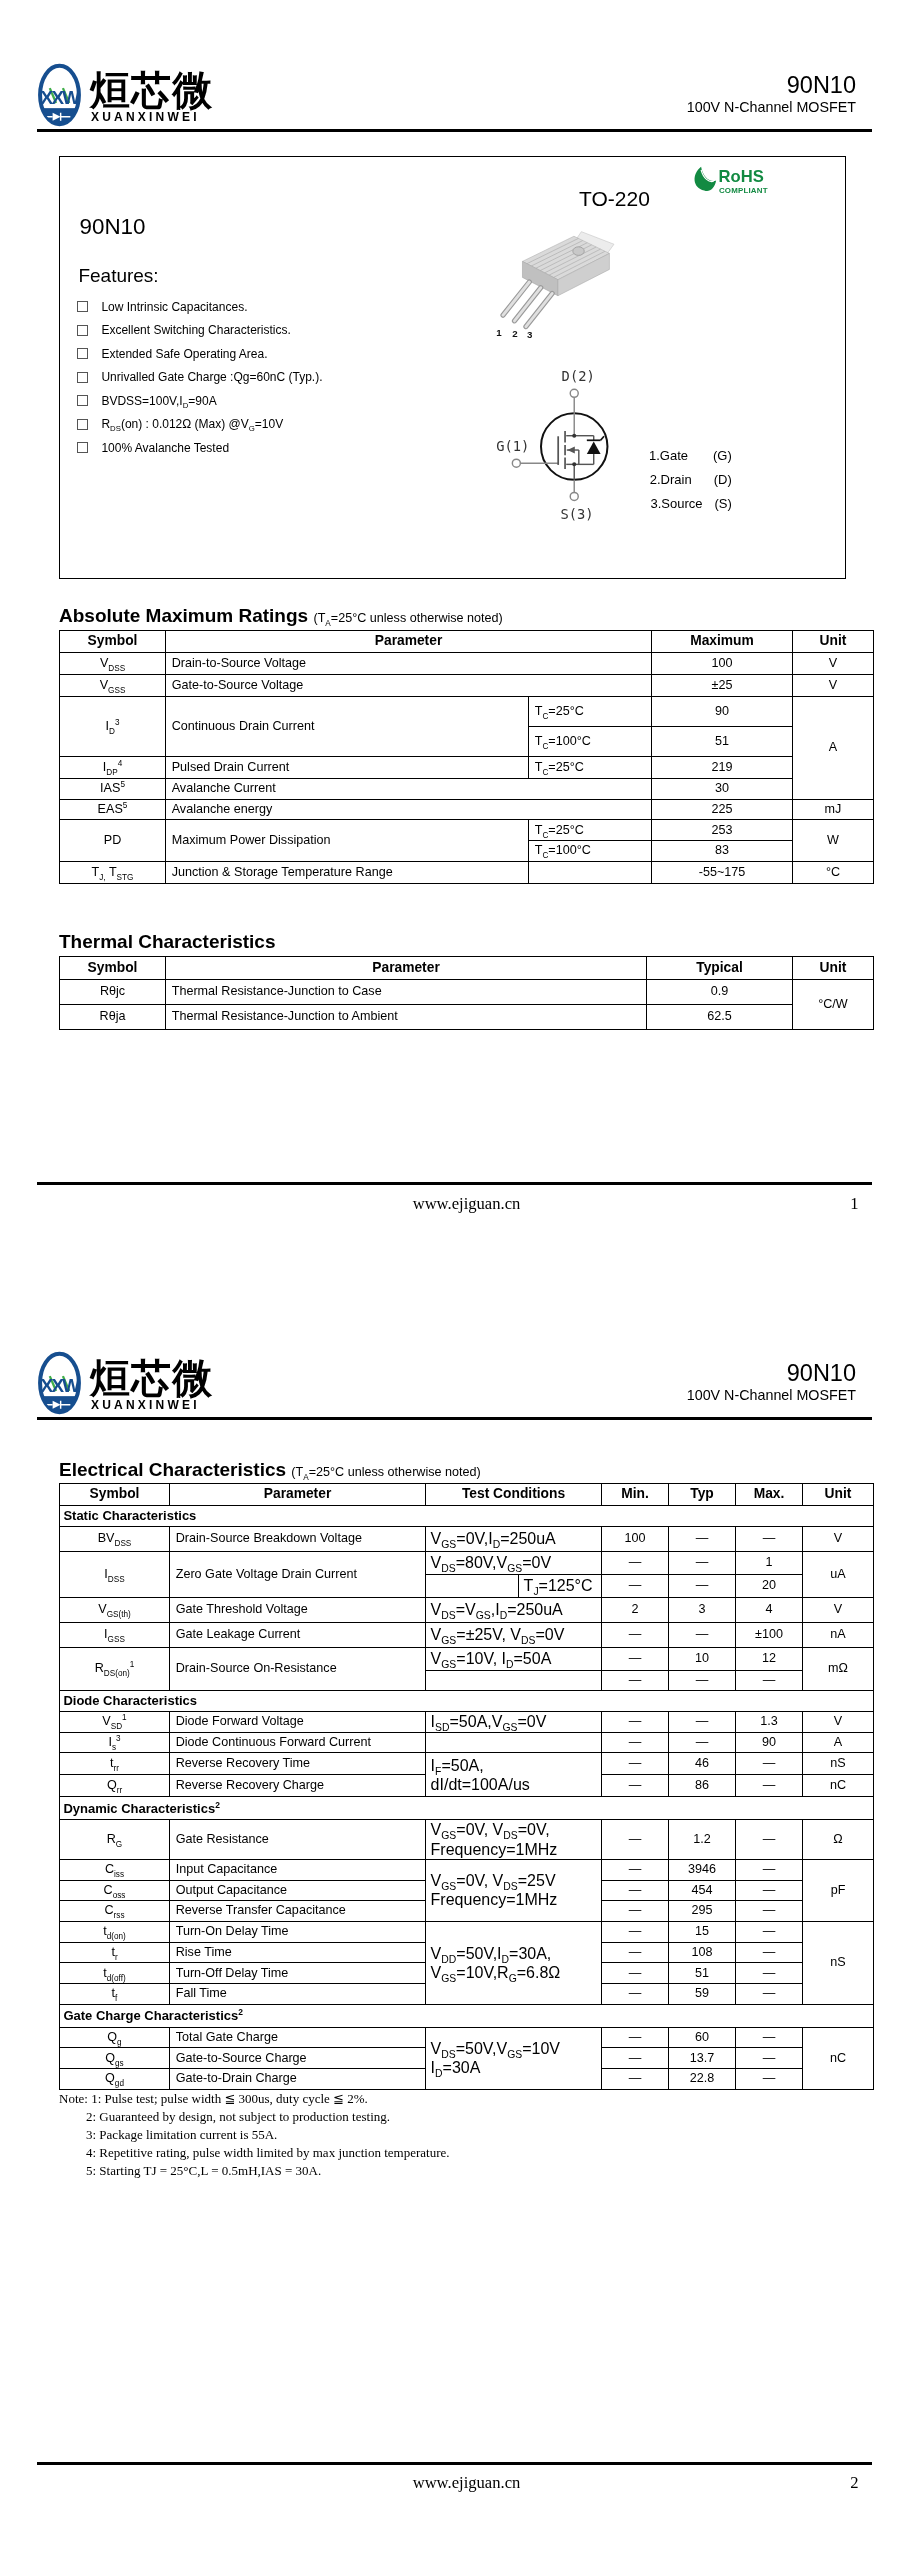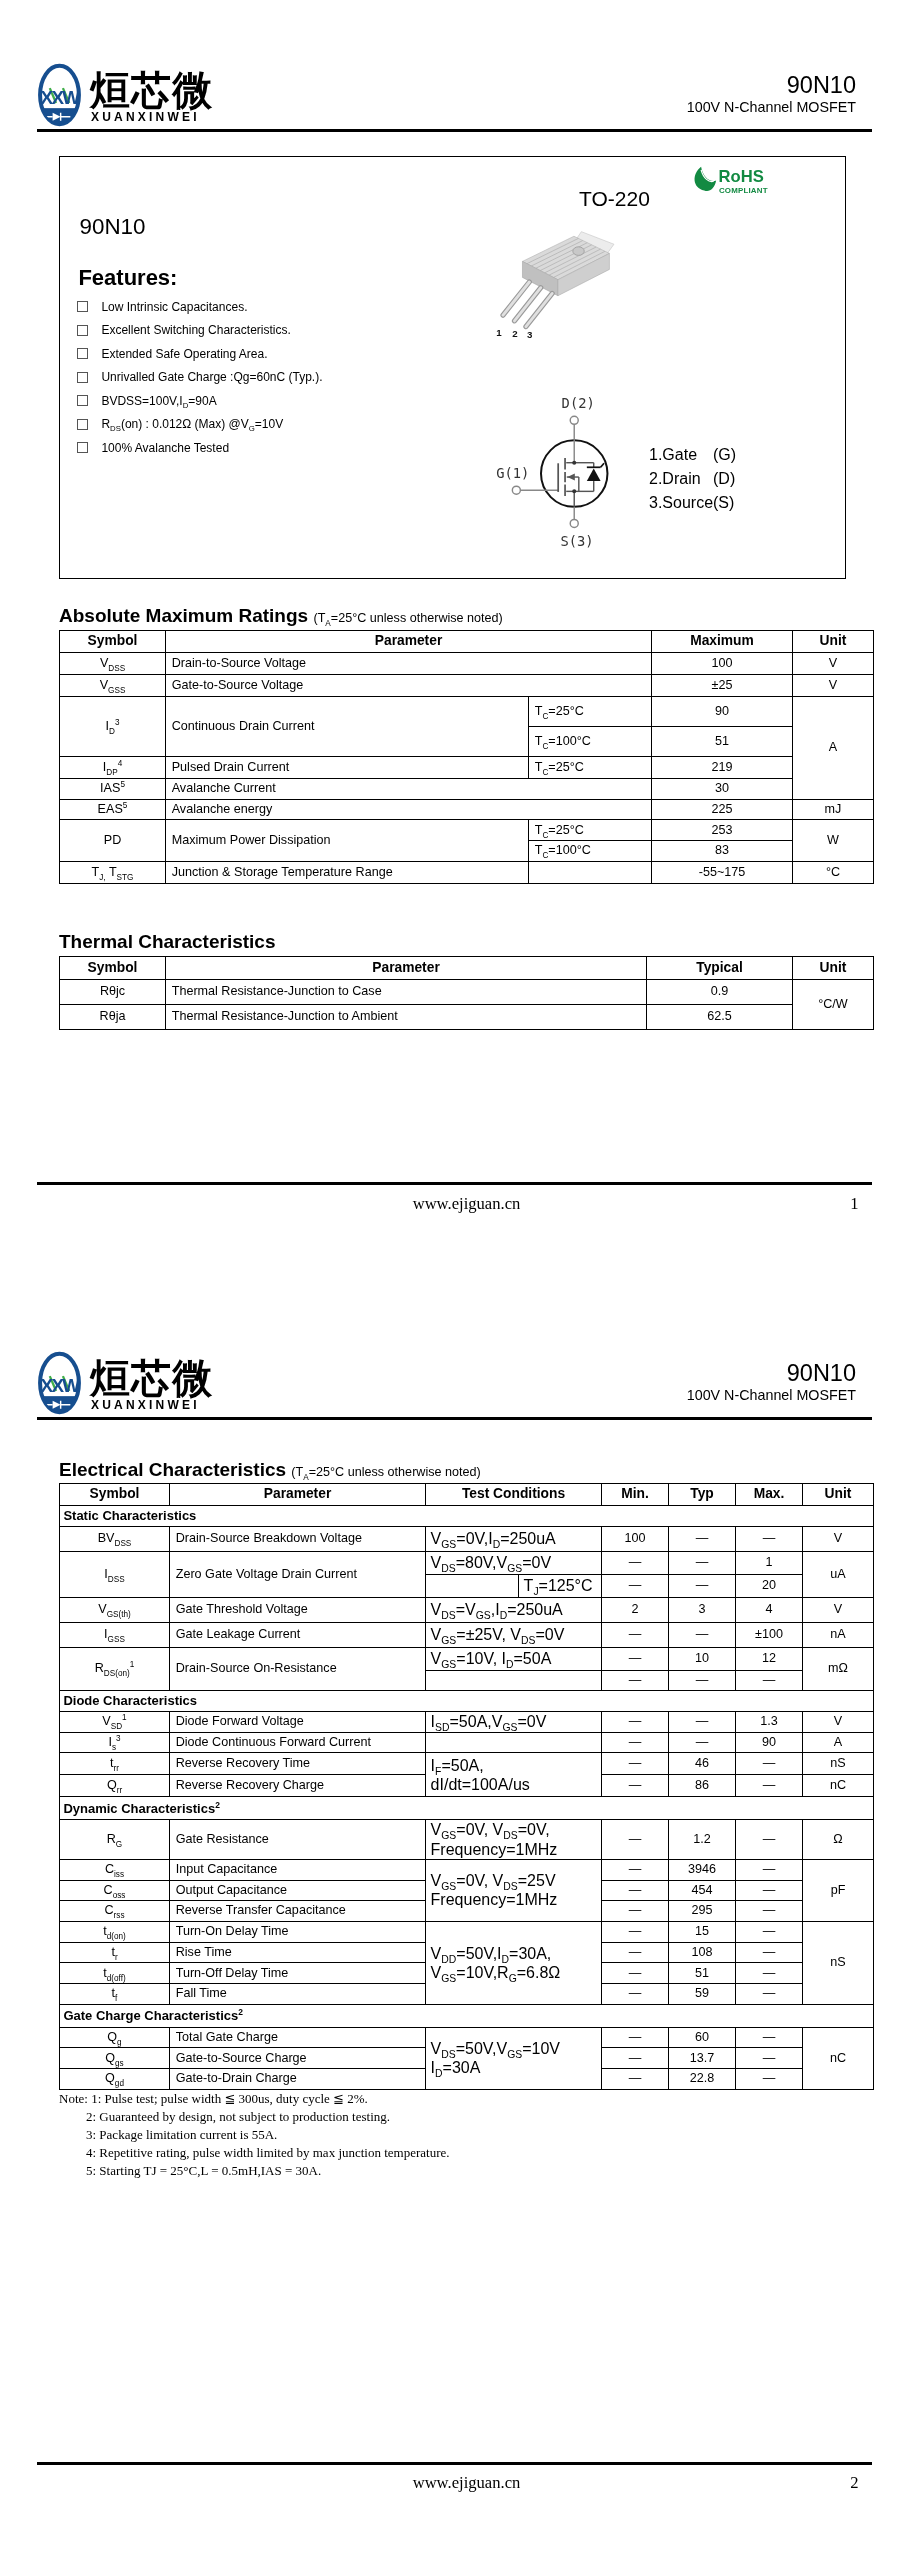--- a/index.html
+++ b/index.html
@@ -7,26 +7,26 @@
   .page { position:relative; width:910px; height:1288px; background:#fff; overflow:hidden; }
   .abs { position:absolute; }
   .hrule { background:#000; height:2.9px; }
   .brand-cn { font-size:40px; font-weight:bold; letter-spacing:1.1px; line-height:1; }
   .brand-en { font-size:12px; font-weight:bold; letter-spacing:3.2px; line-height:1; }
   .part-block { text-align:right; line-height:1.15; }
   .part-name { font-size:23.5px; }
   .part-sub  { font-size:14.3px; }
   .pbox { border:1.7px solid #000; position:absolute; }
   .box-part { font-size:22.4px; }
-  .features-h { font-size:22px; font-weight:bold; }
+  .features-h { font-size:19px; font-weight:normal; }
   .feat-row { display:flex; align-items:center; height:23.5px; }
   .feat-box { width:8.6px; height:8.6px; border:1.1px solid #555; margin-right:13.8px; flex:0 0 auto; }
   .feat-text { font-size:12px; white-space:nowrap; }
   .to220-label { font-size:21px; }
-  .pin-row { display:flex; height:24px; align-items:center; font-size:16px; }
+  .pin-row { display:flex; height:24px; align-items:center; font-size:13px;justify-content:flex-end; }
   .pin-name { width:64px; }
   .sect-title { font-size:19px; font-weight:bold; white-space:nowrap; }
   .sect-note { font-size:12.6px; font-weight:normal; }
   .dtable { border-collapse:collapse; table-layout:fixed; border:1.7px solid #000; background:#fff; }
   .dtable td { border:1.1px solid #000; text-align:center; font-size:12.6px; padding:0 2.3px; vertical-align:middle; line-height:1.2; overflow:hidden; }
   .dtable td.hd { font-weight:bold; font-size:13.8px; }
   .dtable td.pl { text-align:left; padding-left:5.7px; }
   .dtable td.cl { text-align:left; padding-left:4.6px; font-size:16px; }
   .dtable td.sec { text-align:left; font-weight:bold; font-size:13px; padding-left:3.4px; }
   sub,sup { line-height:0; font-size:65%; }
@@ -136,21 +136,21 @@
           <line x1="94" y1="104" x2="48" y2="162" stroke="#e0e0e0" stroke-width="5"></line>
           <line x1="114" y1="114" x2="68" y2="172" stroke="#9a9a9a" stroke-width="9"></line>
           <line x1="114" y1="114" x2="68" y2="172" stroke="#e0e0e0" stroke-width="5"></line>
         </g>
         <text x="16" y="188" font-size="17" font-weight="bold" fill="#111">1</text>
         <text x="44" y="190" font-size="17" font-weight="bold" fill="#111">2</text>
         <text x="70" y="192" font-size="17" font-weight="bold" fill="#111">3</text>
       </svg>
     </div>
 
-    <div class="abs" style="left:434px;top:222px;width:149px;height:172px;text-align:center;">
+    <div class="abs" style="left:434px;top:195px;width:149px;height:172px;text-align:center;">
       <svg width="149" height="172" viewBox="0 0 260 300" font-family="DejaVu Sans Mono, monospace">
         <text x="118" y="50" font-size="24" fill="#333">D(2)</text>
         <text x="4" y="172" font-size="24" fill="#333">G(1)</text>
         <text x="116" y="292" font-size="24" fill="#333">S(3)</text>
         <circle cx="140" cy="72" r="7" fill="none" stroke="#888" stroke-width="2.5"></circle>
         <circle cx="39" cy="194" r="7" fill="none" stroke="#888" stroke-width="2.5"></circle>
         <circle cx="140" cy="252" r="7" fill="none" stroke="#888" stroke-width="2.5"></circle>
         <circle cx="140" cy="165" r="58" fill="none" stroke="#111" stroke-width="3.5"></circle>
         <line x1="140" y1="79" x2="140" y2="146" stroke="#888" stroke-width="2.5"></line>
         <line x1="140" y1="223" x2="140" y2="245" stroke="#888" stroke-width="2.5"></line>

